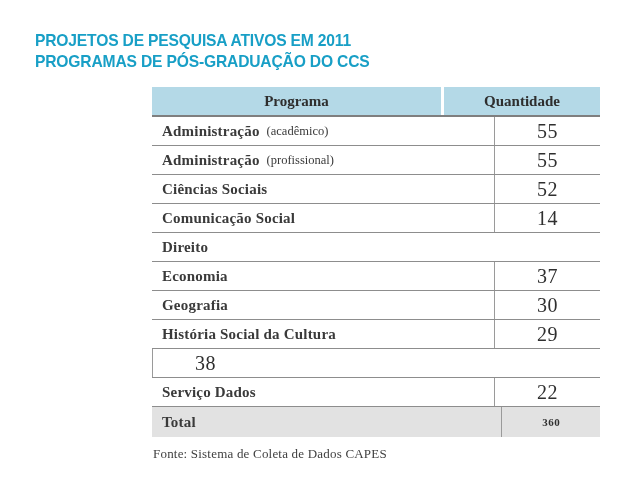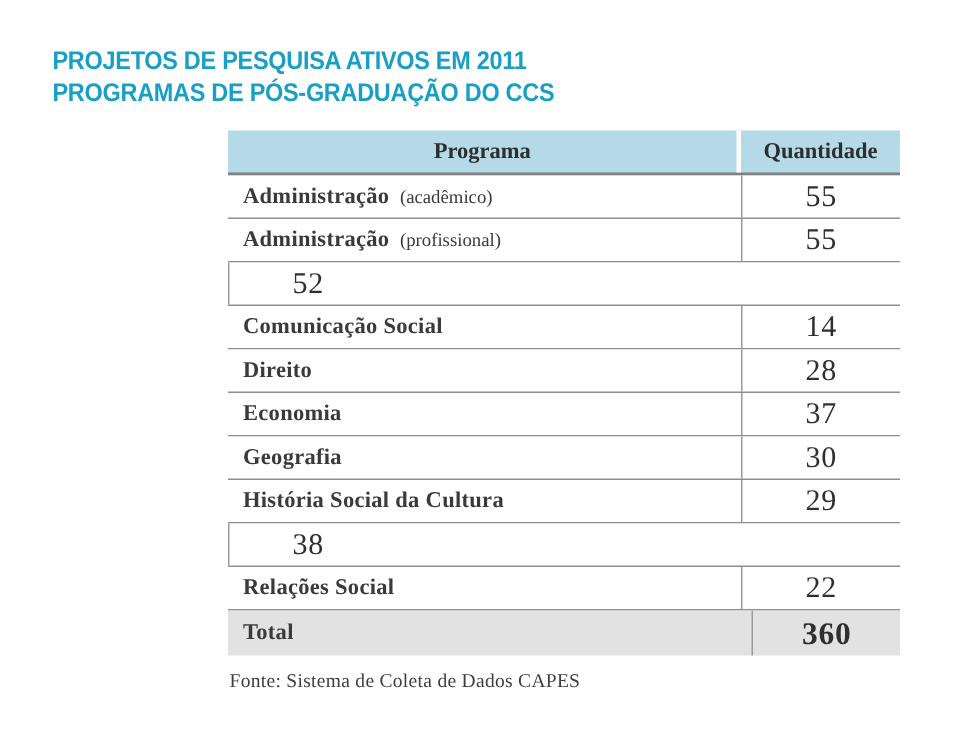--- a/index.html
+++ b/index.html
@@ -43,21 +43,21 @@
   }
   .hcell {
     display: flex;
     align-items: center;
     justify-content: center;
     font-weight: bold;
     font-size: 15px;
     color: #2e2e2e;
   }
   .thead .cell-program {
-    width: 342px;
+    width: 292px;
     border-right: 3px solid #ffffff;
   }
   .thead .cell-qty { flex: 1; border-left: none; }
   .trow {
     display: flex;
     height: 29px;
     border-bottom: 1.5px solid var(--separator-color, #8d8d8d);
     background: #ffffff;
   }
   .trow .cell-program {
@@ -88,21 +88,21 @@
     margin-left: 7px;
     color: var(--text-color, #3a3a3a);
   }
   .trow.total {
     height: 30px;
     background: var(--total-bg, #e2e2e2);
     border-bottom: none;
     gap: 31px;
   }
   .trow.total .pname { font-weight: bold; }
-  .trow.total .cell-qty { font-weight: bold; font-size: 21px; }
+  .trow.total .cell-qty { font-weight: bold; font-size: 11px; }
   .source {
     position: absolute;
     left: 153px;
     top: 446px;
     font-size: 13px;
     color: #3f3f3f;
     letter-spacing: 0.2px;
   }
 </style>
 </head>
@@ -131,37 +131,40 @@
 
   <div class="trow">
     <div class="cell-program">
       <span class="pname">Administração</span>
             <span class="pnote">(profissional)</span>
     </div>
     <div class="cell-qty">55</div>
   </div>
 
   <div class="trow">
+    <div class="cell-program">
+      <span class="pname">Ciências Sociais</span>
+            <span class="pnote"></span>
+    </div>
     <div class="cell-qty">52</div>
   </div>
 
   <div class="trow">
     <div class="cell-program">
       <span class="pname">Comunicação Social</span>
             <span class="pnote"></span>
     </div>
     <div class="cell-qty">14</div>
   </div>
 
   <div class="trow">
     <div class="cell-program">
       <span class="pname">Direito</span>
             <span class="pnote"></span>
     </div>
-    <div class="cell-qty">28</div>
   </div>
 
   <div class="trow">
     <div class="cell-program">
       <span class="pname">Economia</span>
             <span class="pnote"></span>
     </div>
     <div class="cell-qty">37</div>
   </div>
 
@@ -180,21 +183,21 @@
     </div>
     <div class="cell-qty">29</div>
   </div>
 
   <div class="trow">
     <div class="cell-qty">38</div>
   </div>
 
   <div class="trow">
     <div class="cell-program">
-      <span class="pname">Relações Social</span>
+      <span class="pname">Serviço Dados</span>
             <span class="pnote"></span>
     </div>
     <div class="cell-qty">22</div>
   </div>
 </div>
     <div class="trow total">
       <div class="cell-program">
         <span class="pname">Total</span>
       </div>
       <div class="cell-qty">360</div>

